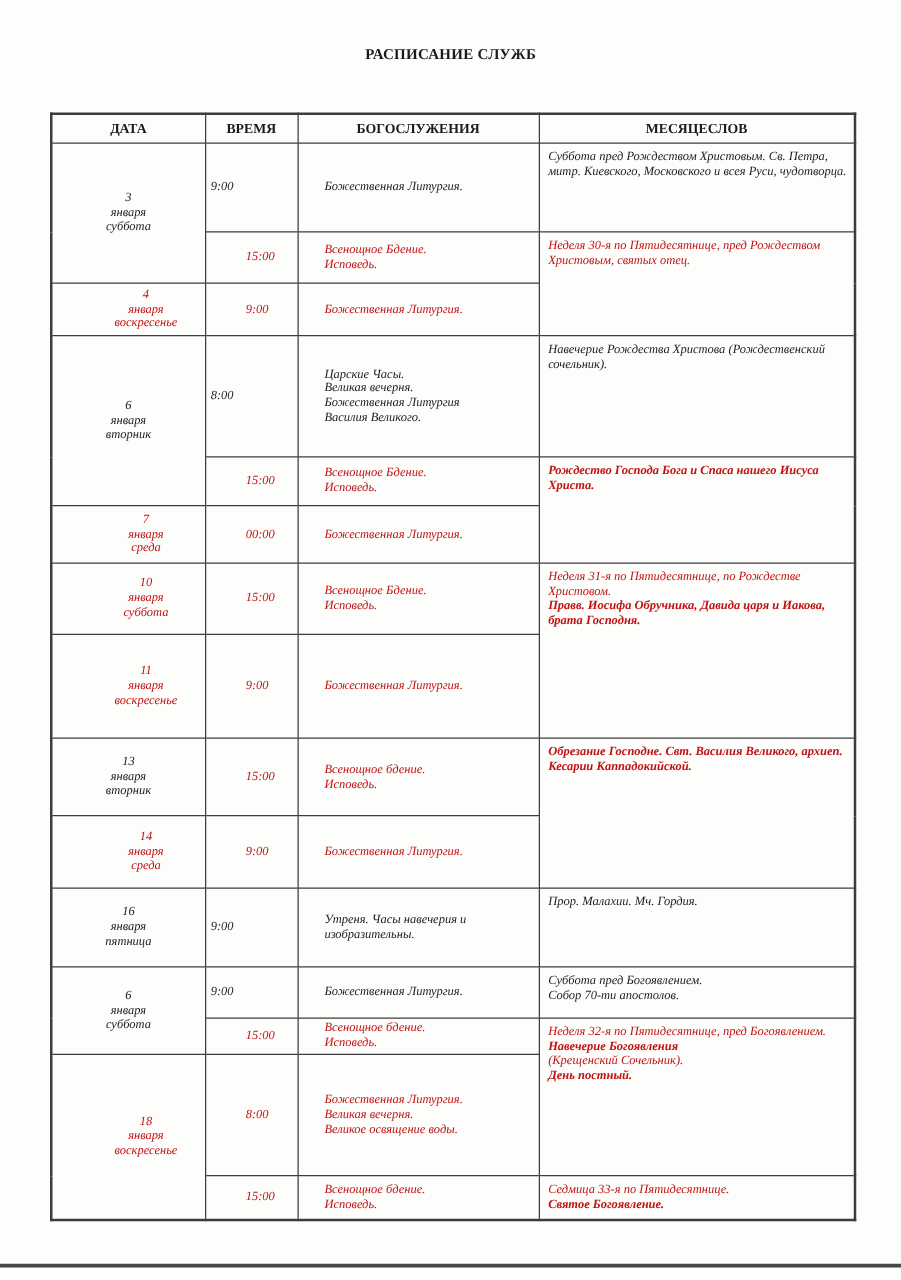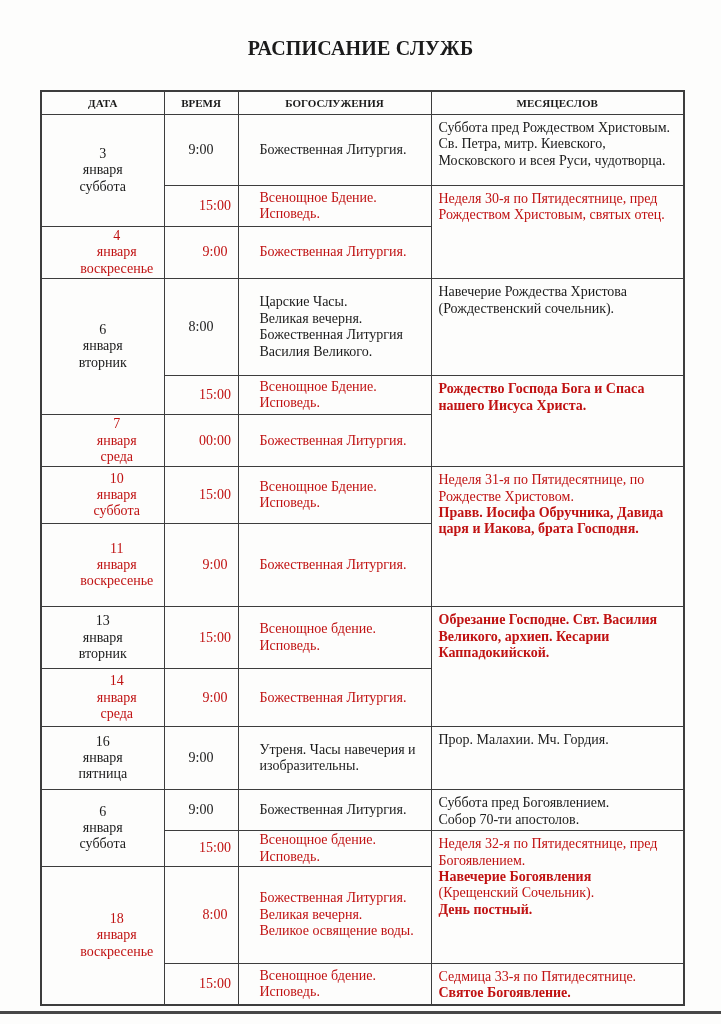--- a/index.html
+++ b/index.html
@@ -9,37 +9,37 @@
     font-family: "Liberation Serif", serif;
     position: relative;
     overflow: hidden;
     --red: #c01212;
     --ink: #1b1b1b;
     --border: #3d3d3d;
   }
   .title {
     position: absolute; top: 36px; left: 0; width: 100%;
     text-align: center; font-weight: bold;
-    font-size: 20px; line-height: 1.22; color: var(--ink);
+    font-size: 12px; line-height: 1.22; color: var(--ink);
     letter-spacing: 0.2px;
   }
   table.schedule {
     position: absolute; left: 40px; top: 90px;
     width: 643px;
     border-collapse: collapse; table-layout: fixed;
     border: 2px solid var(--border);
   }
   th, td { border: 1px solid var(--border); overflow: hidden; }
   th {
     height: 22px; font-size: 11px; font-weight: bold;
     text-align: center; color: var(--ink); padding: 0;
   }
-  td { font-size: 14px; line-height: 1.17; padding: 1px 4px; vertical-align: middle; }
+  td { font-size: 10px; line-height: 1.17; padding: 1px 4px; vertical-align: middle; font-style: italic; }
   td.cell-date { text-align: center; }
-  td.cell-time { text-align: center; }
+  td.cell-time { }
   td.cell-service { text-align: left; padding-left: 21px; padding-right: 4px; }
   td.cell-menology { text-align: left; vertical-align: top; padding: 5px 4px 2px 7px; }
   .red { color: var(--red); padding-left: 32px; }
   .black { color: var(--ink); }
   .bold { font-weight: bold; }
   .blk { display: block; }
   .scan-edge {
     position: absolute; left: 0; top: 1011px; width: 100%; height: 3px;
     background: #474747;
   }

